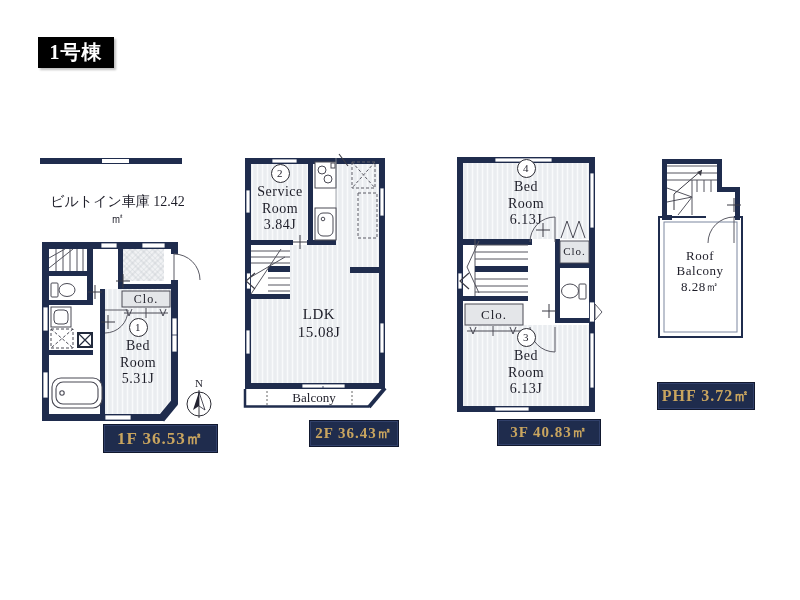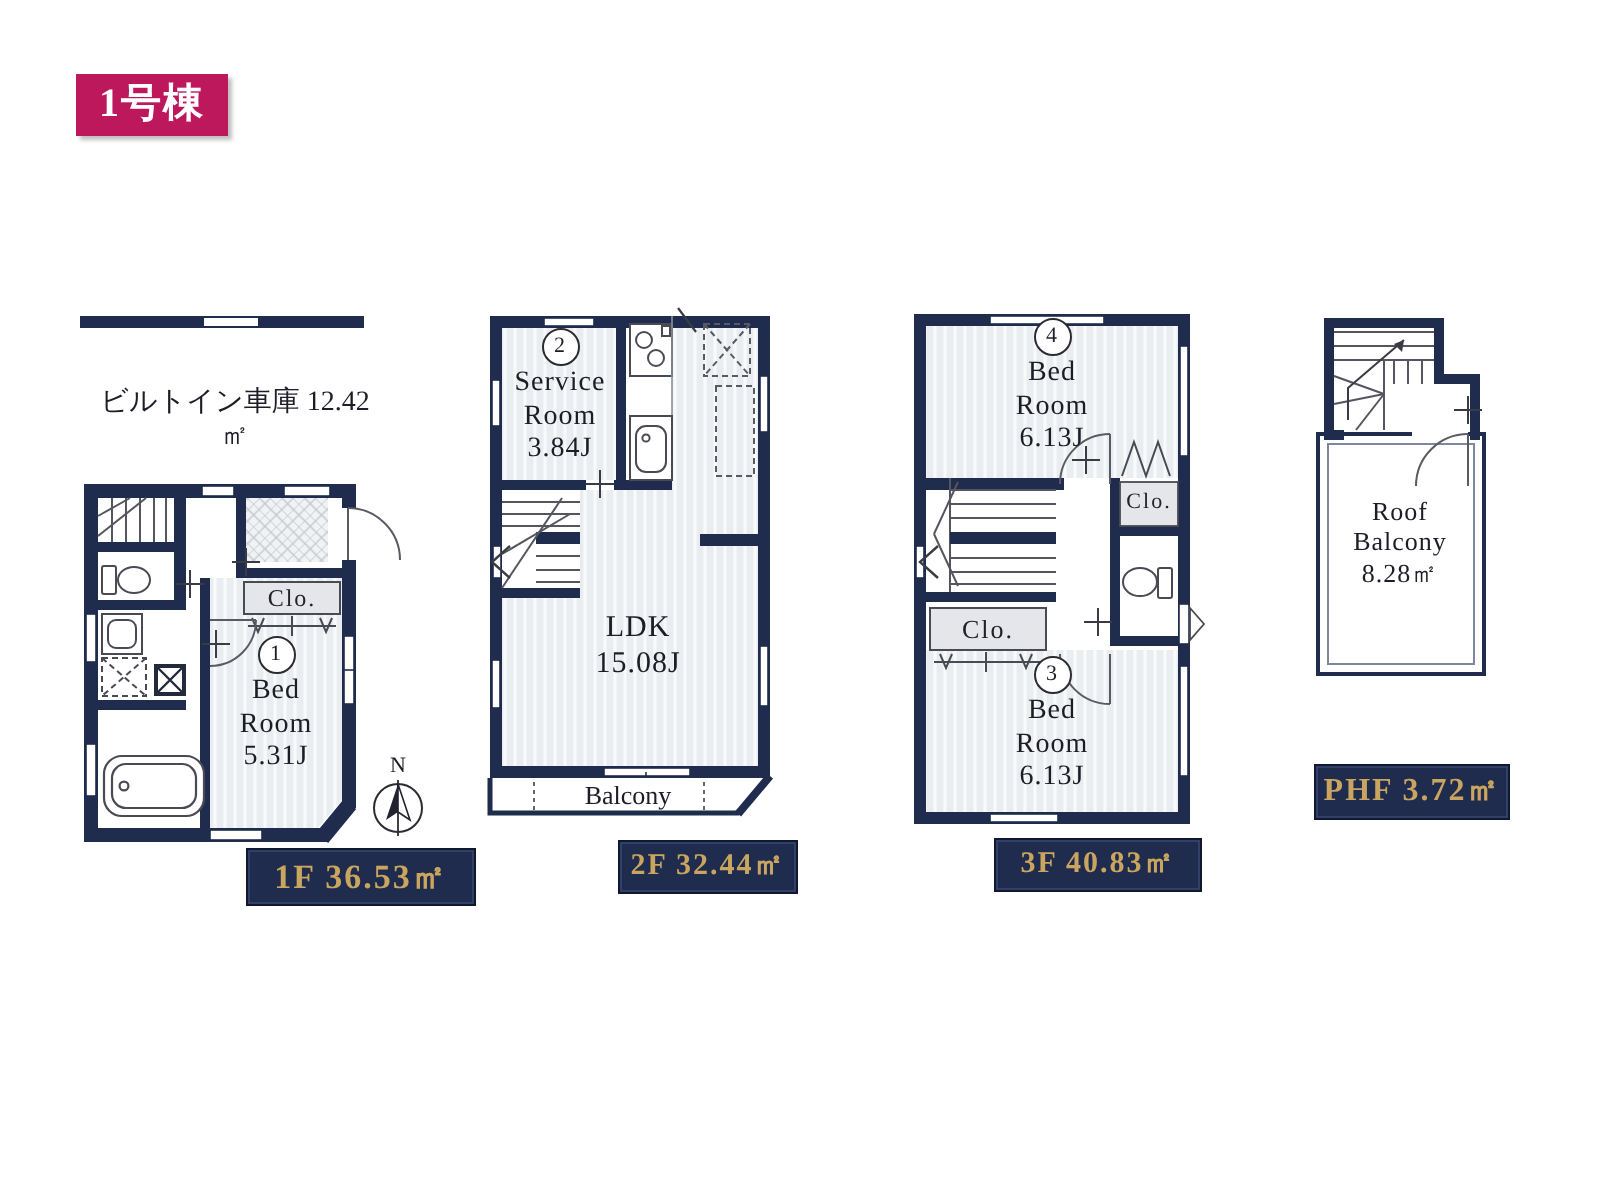--- a/index.html
+++ b/index.html
@@ -2,21 +2,21 @@
 <html><head>
 <meta charset="utf-8">
 <style>
   html,body{margin:0;padding:0;}
   body{
     width:800px;height:600px;position:relative;background:#ffffff;
     font-family:"Liberation Serif","DejaVu Serif",serif;overflow:hidden;
   }
   .hdr{
     position:absolute;left:38px;top:37px;width:76px;height:31px;
-    background:#be185d;color:#ffffff;font-weight:bold;font-size:20px;
+    background:#000000;color:#ffffff;font-weight:bold;font-size:20px;
     text-align:center;line-height:31px;letter-spacing:1px;
     box-shadow:2px 2px 2px rgba(0,0,0,0.25);
   }
   .plan{position:absolute;}
   .plan svg{position:absolute;left:0;top:0;}
   .txt{position:absolute;color:#1d1d28;text-align:center;line-height:1.18;}
   .rmlab{font-size:14px;letter-spacing:0.5px;}
   .rmlab .ln{display:block;}
   .circ{
     display:inline-block;width:17px;height:17px;border:1.3px solid #2b2b33;
@@ -158,21 +158,21 @@
     <span class="ln">12.42㎡</span>
   </div>
   <div class="txt clo" style="left:97px;top:142px;width:48px;">Clo.</div>
   <div class="txt rmlab" style="left:84px;top:168px;width:58px;">
     <span class="circ">1</span>
     <span class="ln">Bed</span>
     <span class="ln">Room</span>
     <span class="ln">5.31J</span>
   </div>
   <div class="txt" style="left:166px;top:227px;width:16px;font-size:11px;">N</div>
-  <div class="tag" style="left:78px;top:274px;width:113px;height:27px;font-size:17px;line-height:27px;margin-left:20px;">1F 36.53㎡</div>
+  <div class="tag" style="left:78px;top:274px;width:113px;height:27px;font-size:17px;line-height:27px;">1F 36.53㎡</div>
 </div>
 
 <div class="plan" style="left:235px;top:145px;width:170px;height:310px;">
   <svg width="170" height="310" viewBox="0 0 170 310">
     <defs>
       <pattern id="fp2" width="5" height="5" patternUnits="userSpaceOnUse">
         <rect width="5" height="5" fill="#eaedf0"></rect>
         <path d="M2.5,0 V5" stroke="#f8fafb" stroke-width="1.6"></path>
       </pattern>
     </defs>
@@ -259,21 +259,21 @@
     <span class="circ">2</span>
     <span class="ln">Service</span>
     <span class="ln">Room</span>
     <span class="ln">3.84J</span>
   </div>
   <div class="txt rmlab" style="left:53px;top:161px;width:62px;font-size:15px;">
     <span class="ln">LDK</span>
     <span class="ln">15.08J</span>
   </div>
   <div class="txt" style="left:48px;top:245px;width:62px;font-size:13px;">Balcony</div>
-  <div class="tag" style="left:74px;top:275px;width:88px;height:25px;font-size:15px;line-height:25px;">2F 32.44㎡</div>
+  <div class="tag" style="left:74px;top:275px;width:88px;height:25px;font-size:15px;line-height:25px;">2F 36.43㎡</div>
 </div>
 
 <div class="plan" style="left:445px;top:145px;width:170px;height:310px;">
   <svg width="170" height="310" viewBox="0 0 170 310">
     <defs>
       <pattern id="fp3" width="5" height="5" patternUnits="userSpaceOnUse">
         <rect width="5" height="5" fill="#eaedf0"></rect>
         <path d="M2.5,0 V5" stroke="#f8fafb" stroke-width="1.6"></path>
       </pattern>
     </defs>

